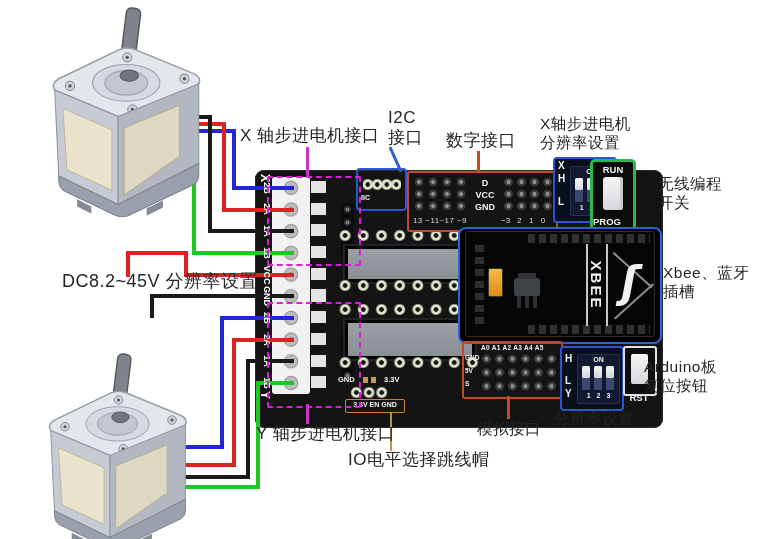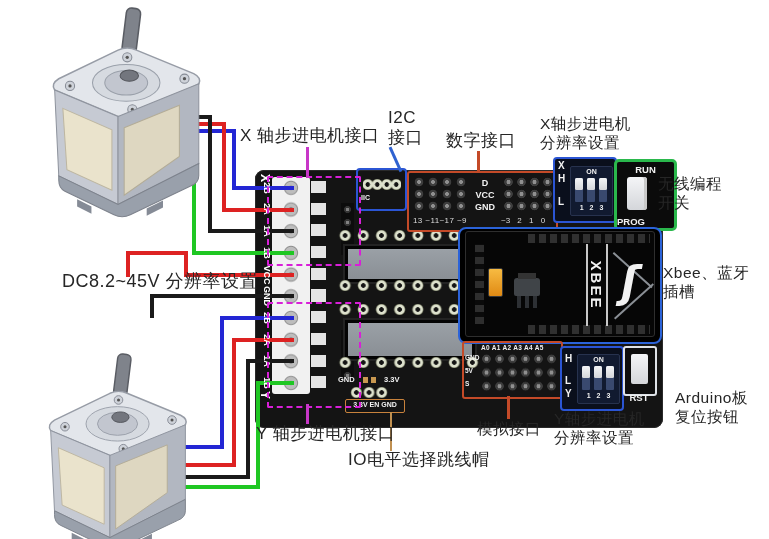--- a/index.html
+++ b/index.html
@@ -176,21 +176,21 @@
       <div class="slot" style="left:4px;top:11px;width:8px;height:24px"></div>
       <div class="slot" style="left:16px;top:11px;width:8px;height:24px"></div>
       <div class="slot" style="left:28px;top:11px;width:8px;height:24px"></div>
       <div class="knob" style="left:4px;top:11px;width:8px;height:12px"></div>
       <div class="knob" style="left:16px;top:11px;width:8px;height:12px"></div>
       <div class="knob" style="left:28px;top:11px;width:8px;height:12px"></div>
       <div class="bt" style="left:0;top:37px;width:100%;text-align:center;font-size:7px;word-spacing:4px;">1 2 3</div>
     </div>
   </div>
 
-  <div class="abs" style="left:614px;top:159px;width:40px;height:66px;border:3px solid #2ab84c;border-radius:5px;background:#0b0b0b;z-index:3;padding-left:17px;">
+  <div class="abs" style="left:590px;top:159px;width:40px;height:66px;border:3px solid #2ab84c;border-radius:5px;background:#0b0b0b;z-index:3;">
     <div class="bt" style="left:0;top:2px;width:100%;text-align:center;font-size:9.5px;">RUN</div>
     <div class="knob" style="left:10px;top:15px;width:20px;height:33px;border-radius:3px;box-shadow:inset -3px 0 0 #c9c9c9;"></div>
     <div class="bt" style="left:0;bottom:1px;width:100%;text-align:left;font-size:9.5px;">PROG</div>
   </div>
 
   <div class="abs pins-round" style="left:336px;top:228px;width:146px;height:15px;background-size:18.2px 15px;z-index:2;"></div>
   <div class="chip" style="left:345px;top:246px;width:124px;height:30px;"></div>
   <div class="abs pins-round" style="left:336px;top:278px;width:146px;height:15px;background-size:18.2px 15px;z-index:2;"></div>
   <div class="abs pins-round" style="left:336px;top:302px;width:146px;height:15px;background-size:18.2px 15px;z-index:2;"></div>
   <div class="chip" style="left:345px;top:320px;width:124px;height:33px;"></div>
@@ -272,26 +272,25 @@
     <div>分辨率设置</div>
   </div>
   <div class="lbl sm" style="left:658px;top:174px;">
     <div>无线编程</div>
     <div>开关</div>
   </div>
   <div class="lbl sm" style="left:663px;top:263px;">
     <div>Xbee、蓝牙</div>
     <div>插槽</div>
   </div>
-  <div class="lbl sm" style="left:675px;top:357px;margin-top:31px;">
+  <div class="lbl sm" style="left:644px;top:357px;">
     <div>Arduino板</div>
     <div>复位按钮</div>
   </div>
   <div class="lbl" style="left:62px;top:271px;font-size:18px;">DC8.2~45V 分辨率设置</div>
   <div class="lbl" style="left:256px;top:424px;">Y 轴步进电机接口</div>
   <div class="lbl" style="left:348px;top:450px;">IO电平选择跳线帽</div>
   <div class="lbl sm" style="left:477px;top:419px;">模拟接口</div>
   <div class="lbl sm" style="left:554px;top:409px;">
-    <div>Y轴步进电机</div>
     <div>分辨率设置</div>
   </div>
 
 </div>
 
 </body></html>

